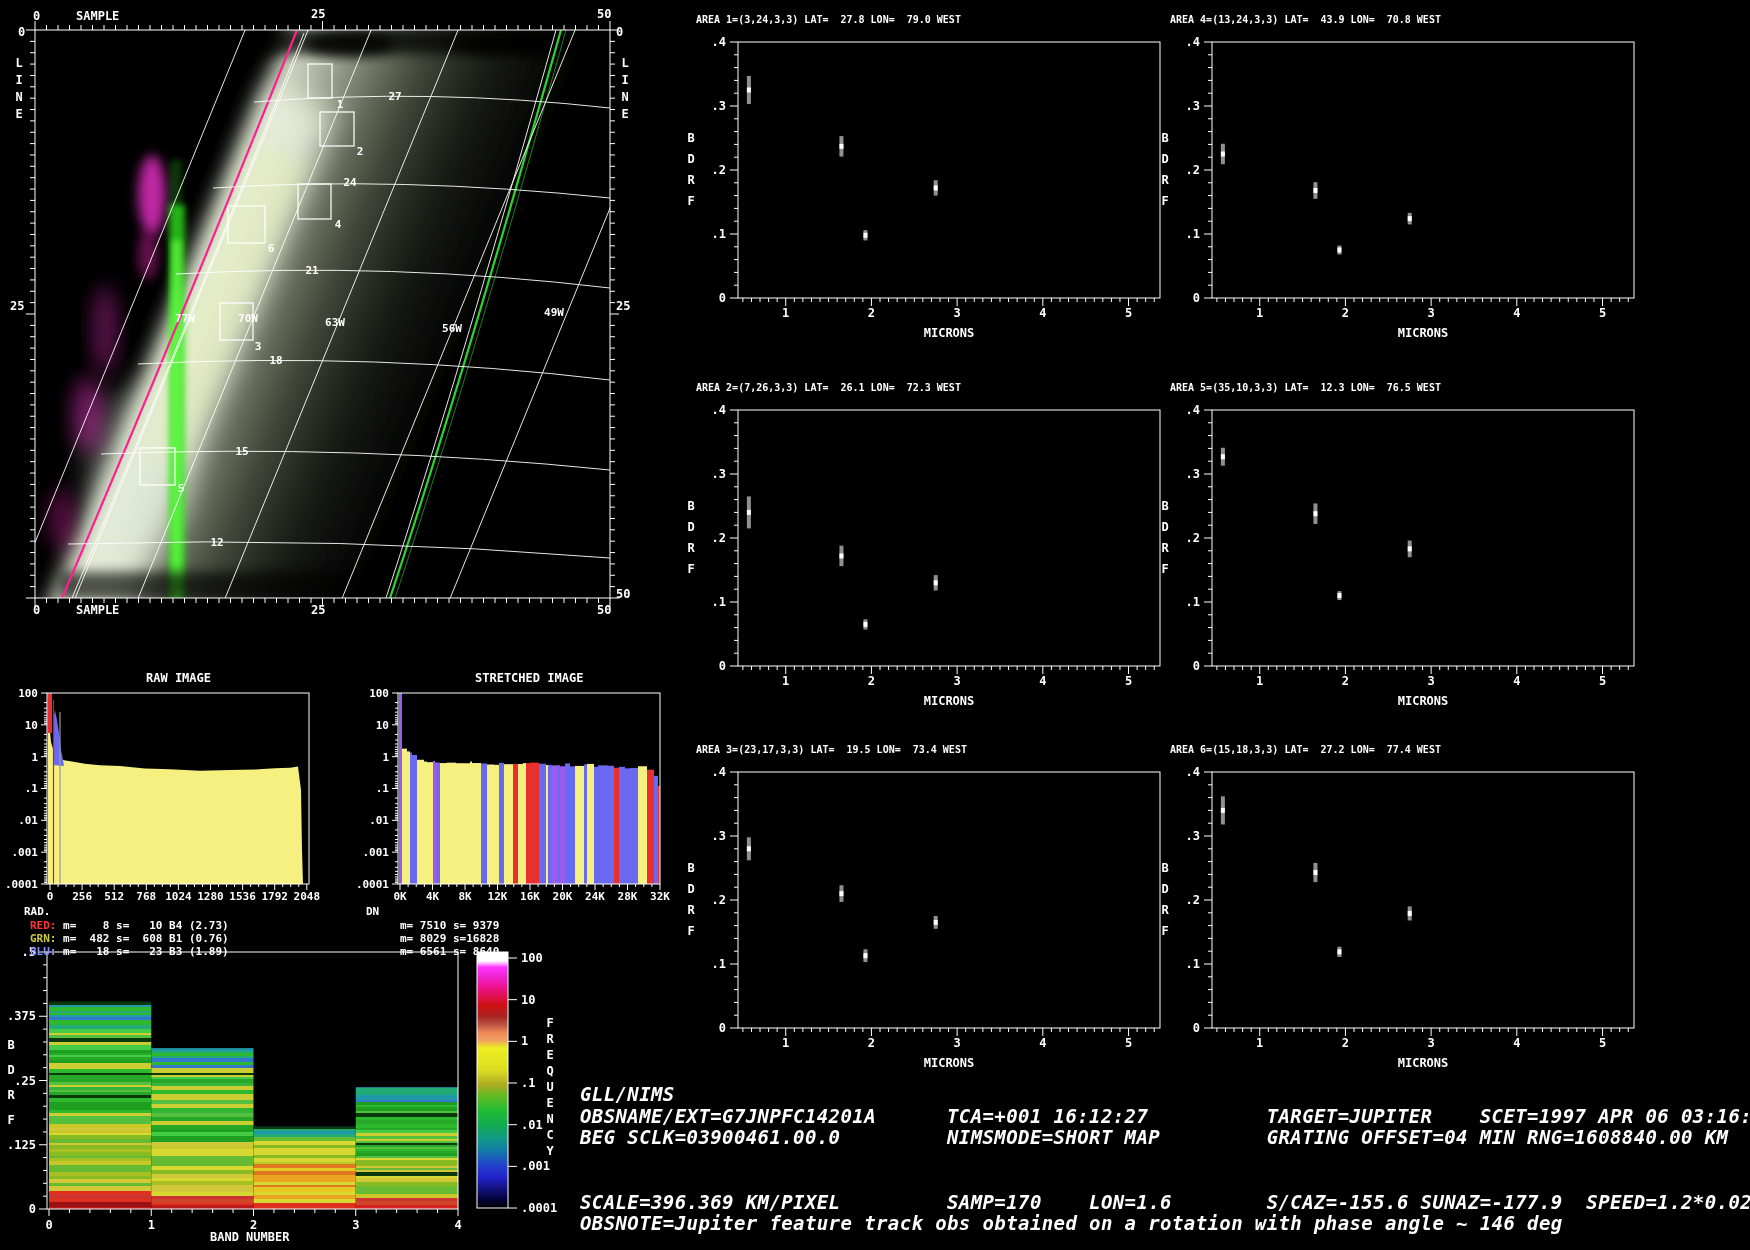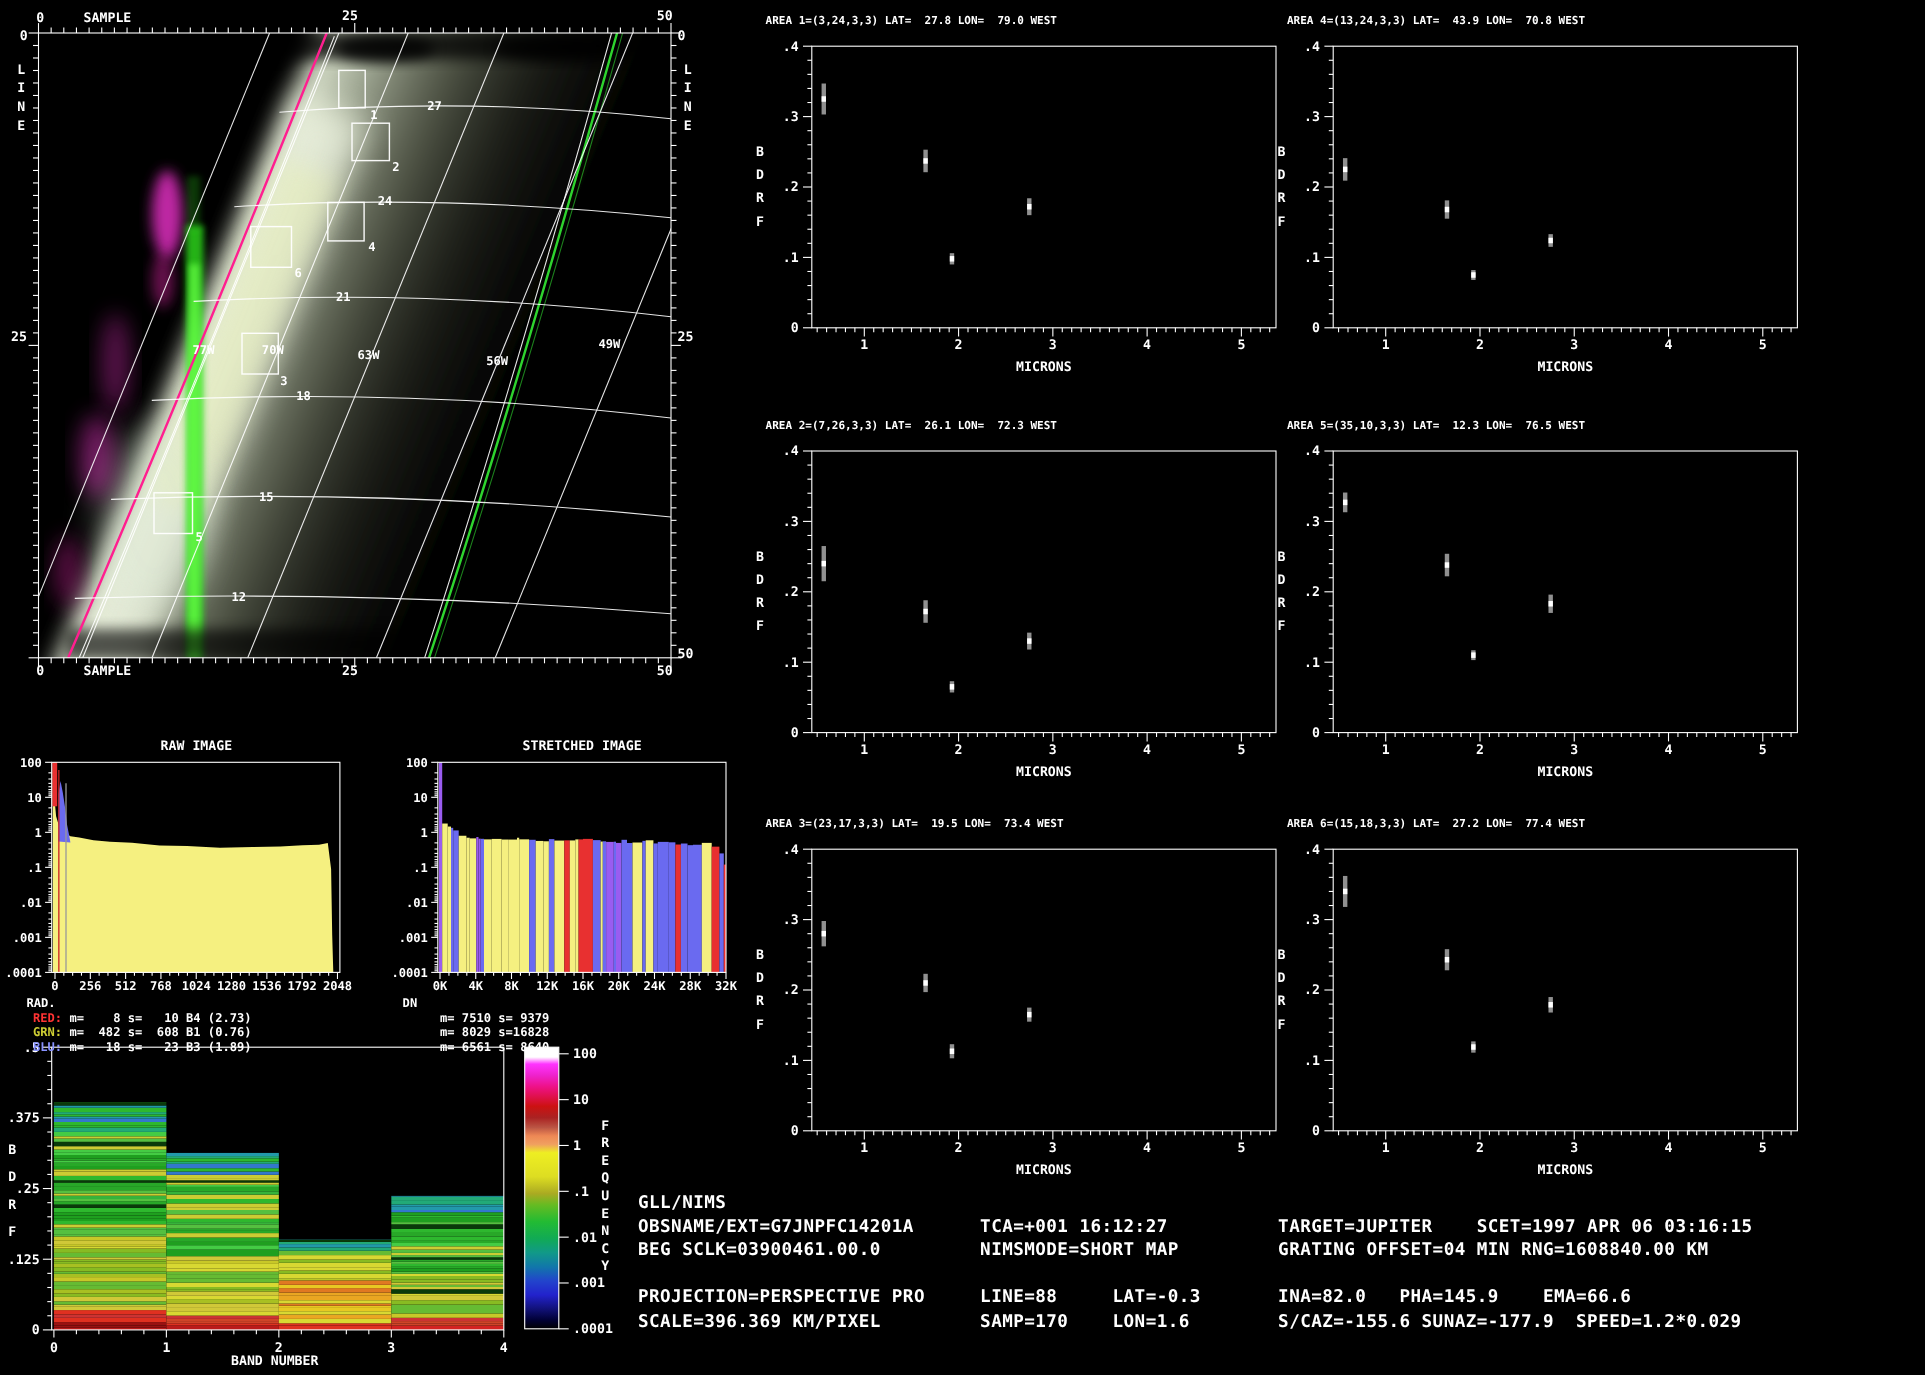--- a/index.html
+++ b/index.html
@@ -2,21 +2,21 @@
 <html><head>
 <meta charset="utf-8">
 <style>
   html,body{margin:0;padding:0;background:#000;}
   #root{position:relative;width:1750px;height:1250px;background:#000;overflow:hidden;
         font-family:"DejaVu Sans Mono",monospace;}
   .lbl{position:absolute;color:#fff;font-weight:bold;white-space:pre;font-size:12px;line-height:1.1;}
   .vert{writing-mode:vertical-rl;text-orientation:upright;}
   .t14{font-size:10px;}
   .t11{font-size:11px;margin-top:16px;}
-  .t19{font-size:16px;letter-spacing:0.4px;}
+  .t19{font-size:19px;letter-spacing:0.4px;font-style:italic;}
   svg{position:absolute;left:0;top:0;}
 </style>
 </head>
 <body>
 
 <div id="root">
   <svg id="scene" width="1750" height="1250">
       <defs>
         <filter id="b3" x="-40%" y="-40%" width="180%" height="180%">
           <feGaussianBlur stdDeviation="3"></feGaussianBlur>
@@ -1486,15 +1486,15 @@
   <div class="lbl t14" style="left:696px;top:14px;width:480px">AREA 1=(3,24,3,3) LAT=  27.8 LON=  79.0 WEST</div>
   <div class="lbl t14" style="left:1170px;top:14px;width:480px">AREA 4=(13,24,3,3) LAT=  43.9 LON=  70.8 WEST</div>
   <div class="lbl t14" style="left:696px;top:382px;width:480px">AREA 2=(7,26,3,3) LAT=  26.1 LON=  72.3 WEST</div>
   <div class="lbl t14" style="left:1170px;top:382px;width:480px">AREA 5=(35,10,3,3) LAT=  12.3 LON=  76.5 WEST</div>
   <div class="lbl t14" style="left:696px;top:744px;width:480px">AREA 3=(23,17,3,3) LAT=  19.5 LON=  73.4 WEST</div>
   <div class="lbl t14" style="left:1170px;top:744px;width:480px">AREA 6=(15,18,3,3) LAT=  27.2 LON=  77.4 WEST</div>
 
   <div class="lbl t19" style="left:580px;top:1084px">GLL/NIMS</div>
   <div class="lbl t19" style="left:580px;top:1106px">OBSNAME/EXT=G7JNPFC14201A      TCA=+001 16:12:27          TARGET=JUPITER    SCET=1997 APR 06 03:16:15</div>
   <div class="lbl t19" style="left:580px;top:1127px">BEG SCLK=03900461.00.0         NIMSMODE=SHORT MAP         GRATING OFFSET=04 MIN RNG=1608840.00 KM</div>
-  <div class="lbl t19" style="left:580px;top:1170px">PROJECTION=PERSPECTIVE PRO     LINE=88     LAT=-0.3       INA=82.0   PHA=145.9    EMA=66.6</div>
   <div class="lbl t19" style="left:580px;top:1192px">SCALE=396.369 KM/PIXEL         SAMP=170    LON=1.6        S/CAZ=-155.6 SUNAZ=-177.9  SPEED=1.2*0.029</div>
+  <div class="lbl t19" style="left:580px;top:1213px">OBSNOTE=Jupiter feature track obs obtained on a rotation with phase angle ~ 146 deg</div>
 </div>
 
 </body></html>

